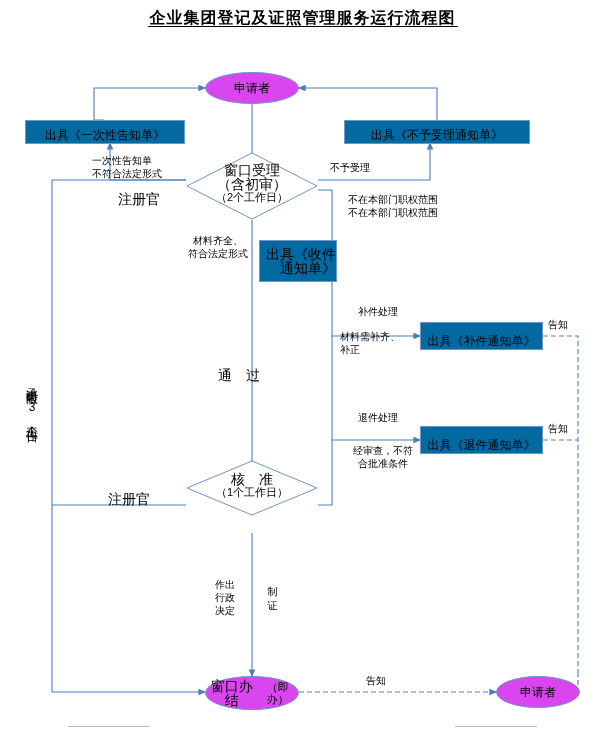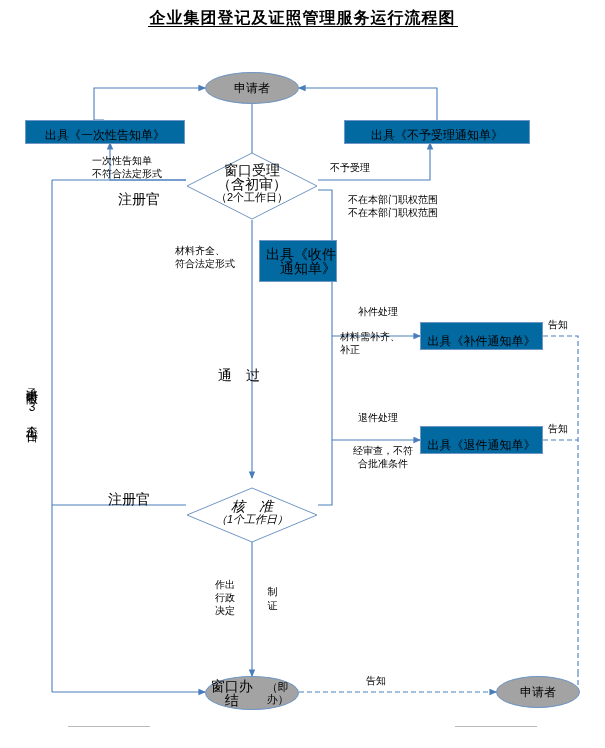--- a/index.html
+++ b/index.html
@@ -9,21 +9,21 @@
     font-family:"Liberation Sans","DejaVu Sans",sans-serif;
     color:#000;
     position:relative;
     overflow:hidden;
   }
   #stage{position:absolute;left:0;top:0;width:605px;height:748px;}
   svg#wires{position:absolute;left:0;top:0;width:605px;height:748px;pointer-events:none;}
 
   .node{position:absolute;box-sizing:border-box;display:flex;align-items:center;justify-content:center;text-align:center;}
   .rect{border:1px solid #6f96c4;background:#0369a1;align-items:flex-end;}
-  .oval{border:1px solid #6f96c4;background:#a3a3a3;border-radius:50%;}
+  .oval{border:1px solid #6f96c4;background:#d946ef;border-radius:50%;}
   .lbl{position:absolute;}
 
   .t-title{font-size:16px;font-weight:bold;letter-spacing:1px;}
   .t-12{font-size:12px;line-height:15px;}
   .t-11{font-size:14px;line-height:14px;}
   .t-10{font-size:10px;line-height:13px;}
   .t-9{font-size:11px;line-height:12px;}
 
   .vert{writing-mode:vertical-rl;text-orientation:upright;letter-spacing:2px;}
   .nowrap{white-space:nowrap;}
@@ -115,21 +115,21 @@
   </div>
 
   <div class="node rect t-12" style="left:420px;top:322px;width:123px;height:28px;">
     <span class="nowrap">出具《补件通知单》</span>
   </div>
 
   <div class="node rect t-12" style="left:420px;top:426px;width:123px;height:28px;">
     <span class="nowrap">出具《退件通知单》</span>
   </div>
 
-  <div style="position:absolute;left:186px;top:487px;width:132px;height:56px;font-style:italic;">
+  <div style="position:absolute;left:186px;top:460px;width:132px;height:56px;">
     <svg width="132" height="56" style="position:absolute;left:0;top:0;">
       <polygon points="66,1 131,28 66,55 1,28" fill="#ffffff" stroke="#6f96c4" stroke-width="1"></polygon>
     </svg>
     <div style="position:absolute;left:0;top:12px;width:132px;text-align:center;">
       <div class="t-11">核　准</div>
       <div class="t-9">（1个工作日）</div>
     </div>
   </div>
 
   <div class="node oval" style="left:205px;top:676px;width:94px;height:34px;flex-direction:row;">
@@ -152,21 +152,21 @@
 
   <div class="lbl t-10" style="left:330px;top:161px;">
     <span class="nowrap">不予受理</span>
   </div>
 
   <div class="lbl t-10 lh13" style="left:348px;top:193px;width:150px;">
     <div>不在本部门职权范围</div>
     <div>不在本部门职权范围</div>
   </div>
 
-  <div class="lbl t-10 lh13" style="left:175px;top:244px;width:86px;text-align:left;">
+  <div class="lbl t-10 lh13" style="left:175px;top:234px;width:86px;text-align:center;">
     <div>材料齐全、</div>
     <div>符合法定形式</div>
   </div>
 
   <div class="lbl t-10" style="left:358px;top:305px;">
     <span class="nowrap">补件处理</span>
   </div>
 
   <div class="lbl t-10 lh13" style="left:340px;top:330px;width:84px;">
     <div>材料需补齐、</div>

